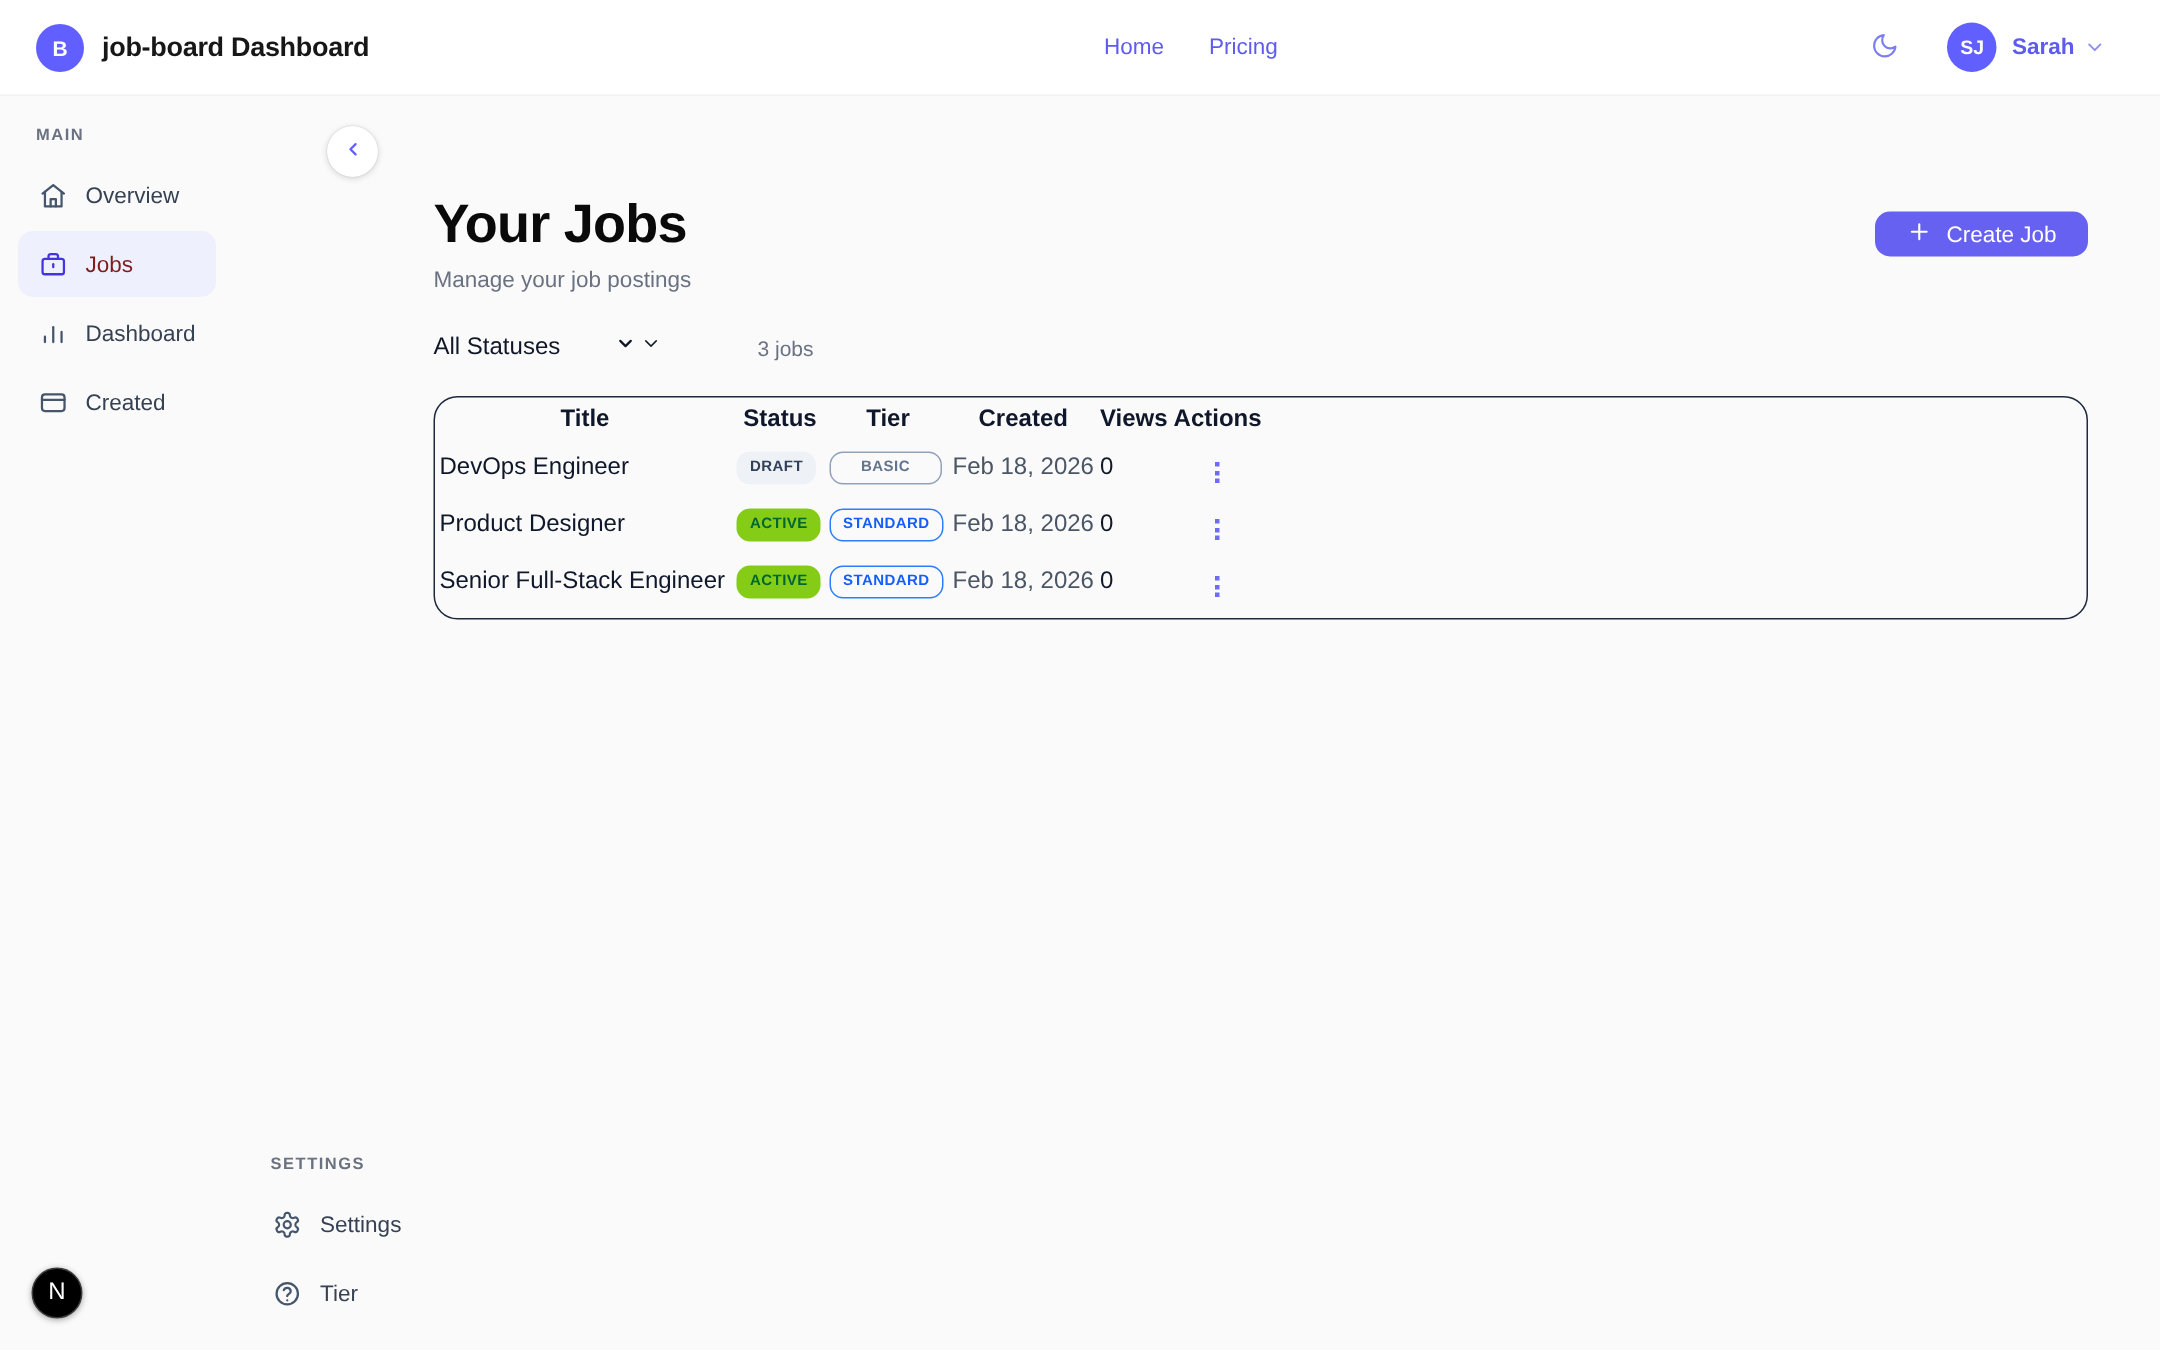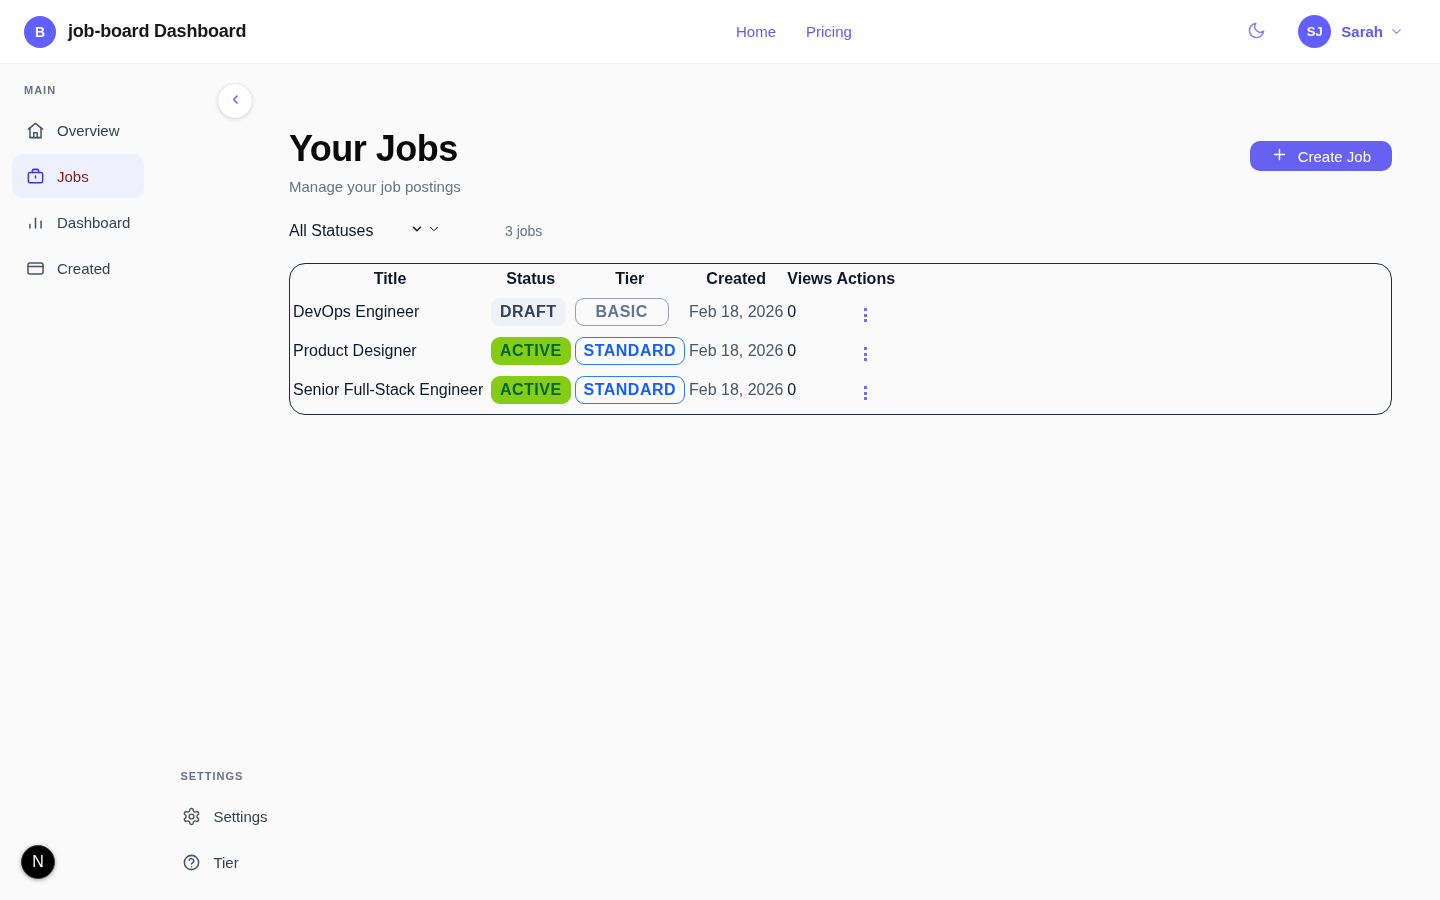--- a/index.html
+++ b/index.html
@@ -89,21 +89,21 @@
   }
   table.jobs { border-collapse:separate; border-spacing:2px; margin:1px 0 4px 0; font-size:16px; }
   .jobs th { font-weight:700; color:#0f172a; text-align:center; padding:3px 1px 3px; white-space:nowrap; }
   .jobs td { padding:4px 1px; white-space:nowrap; vertical-align:middle; }
   .th-title { width:196px; } .th-status { width:60px; } .th-tier { width:80px; }
   .th-created { width:87px; } .th-views { width:45px; } .th-actions { width:58px; }
   .c-title { color:#0f172a; }
   .c-created { color:#4a5565; }
   .c-views { color:#101828; }
   .badge {
-    display:inline-block; border-radius:9px; font-size:16px; font-weight:600;
+    display:inline-block; border-radius:9px; font-size:10px; font-weight:600;
     letter-spacing:.03em; line-height:1; padding:6px 9px;
   }
   .b-draft { background:#eef1f6; color:#314158; }
   .b-active { background:#84cc16; color:#016630; }
   .t-basic { border:1px solid #90a1b9; color:#62748e; padding:5px 20px; background:transparent; }
   .t-standard { border:1px solid #2b7fff; color:#155dfc; padding:5px 8px; background:transparent; }
   .c-actions { text-align:center; }
   .dots-btn {
     background:none; border:0; cursor:pointer; padding:4px 6px;
     display:inline-flex; flex-direction:column; gap:2.5px; align-items:center;

